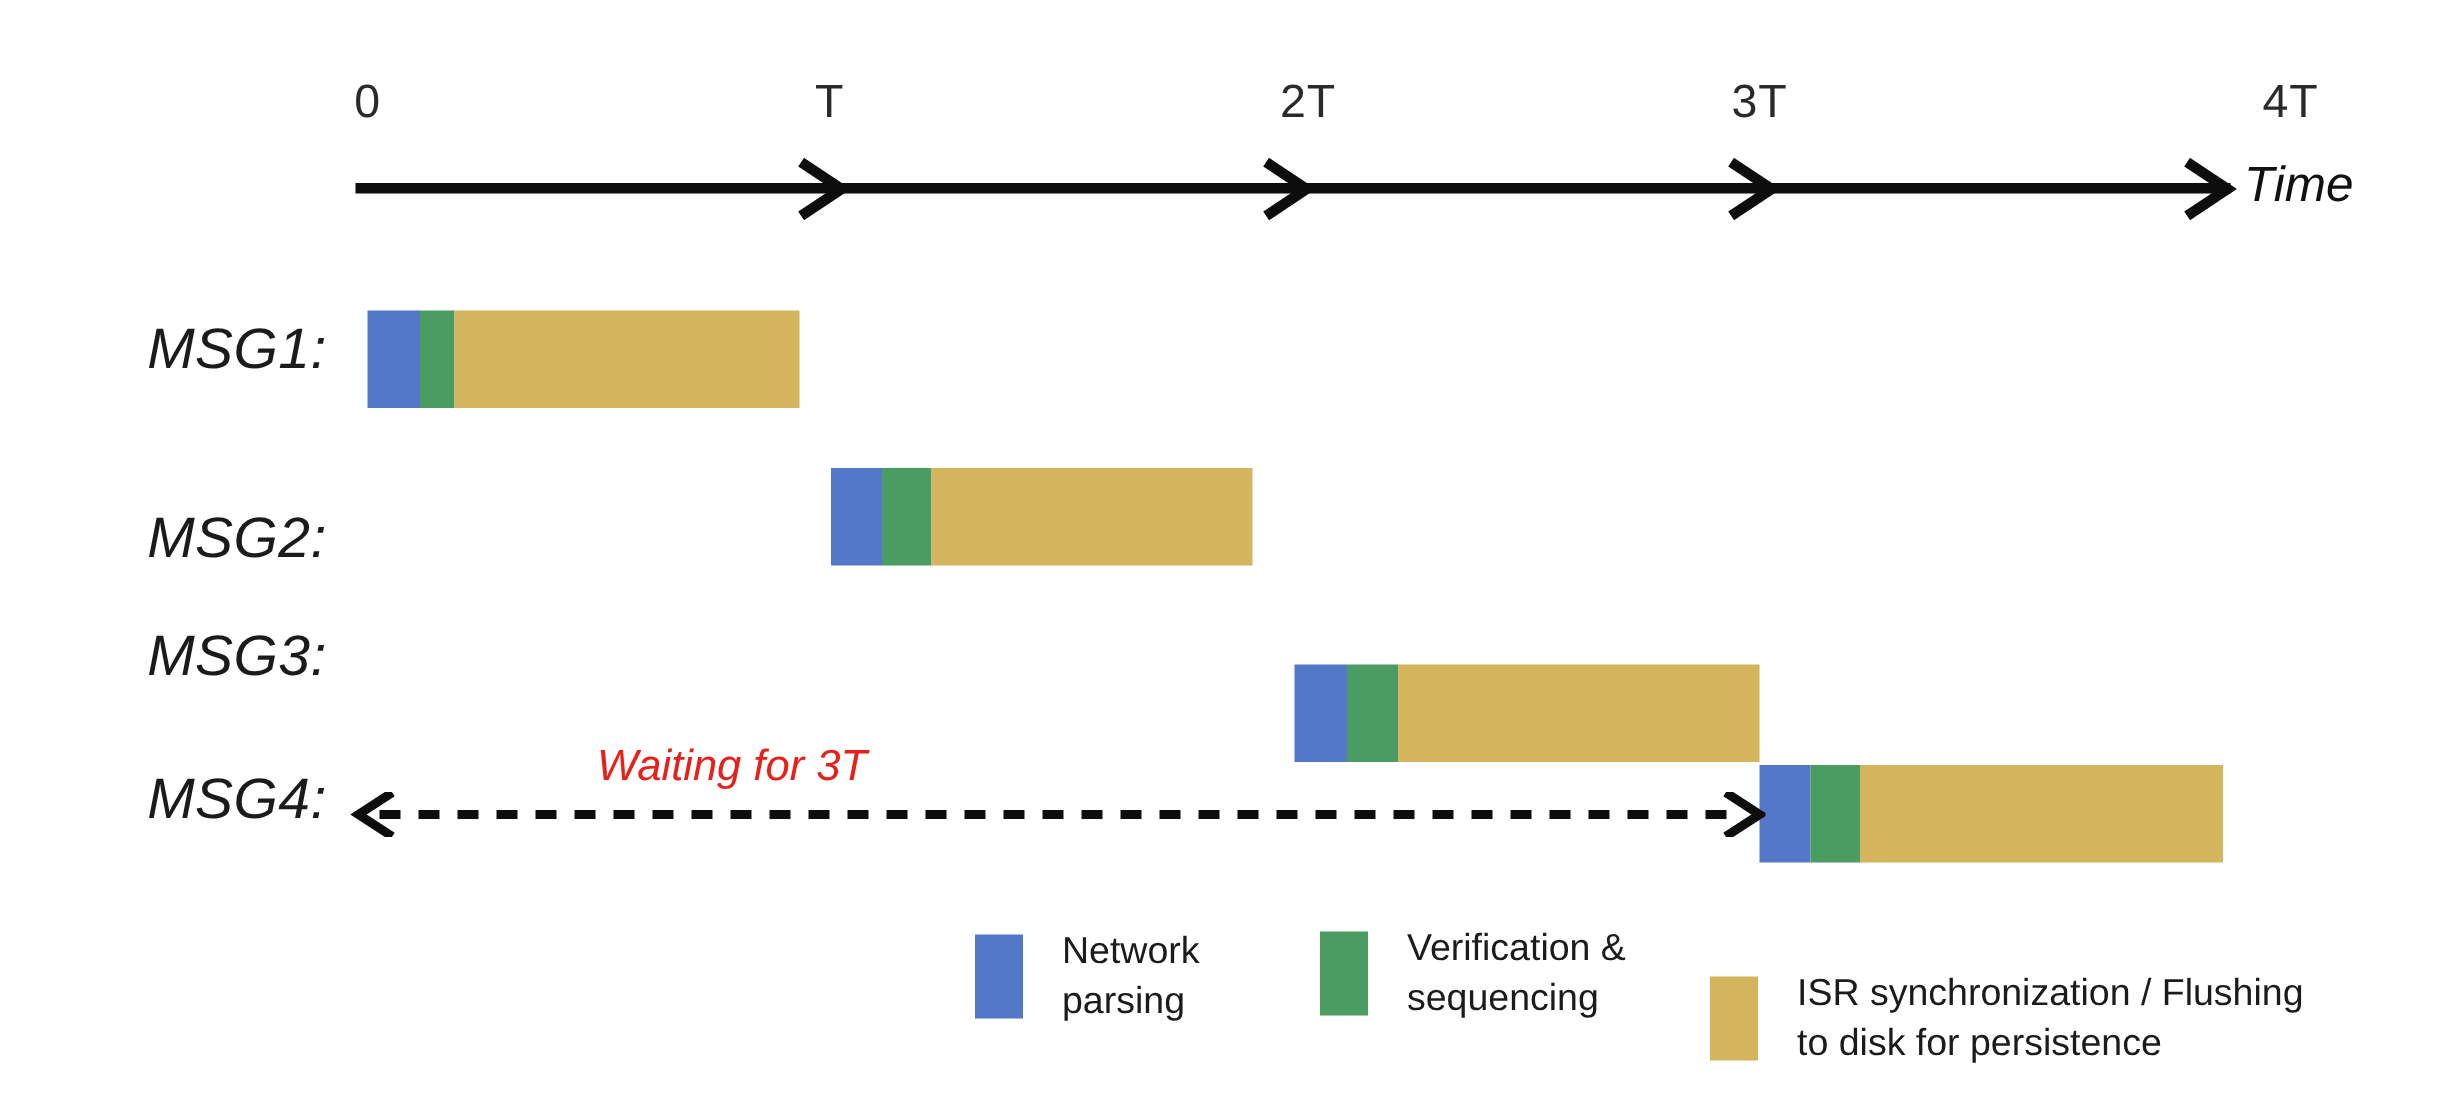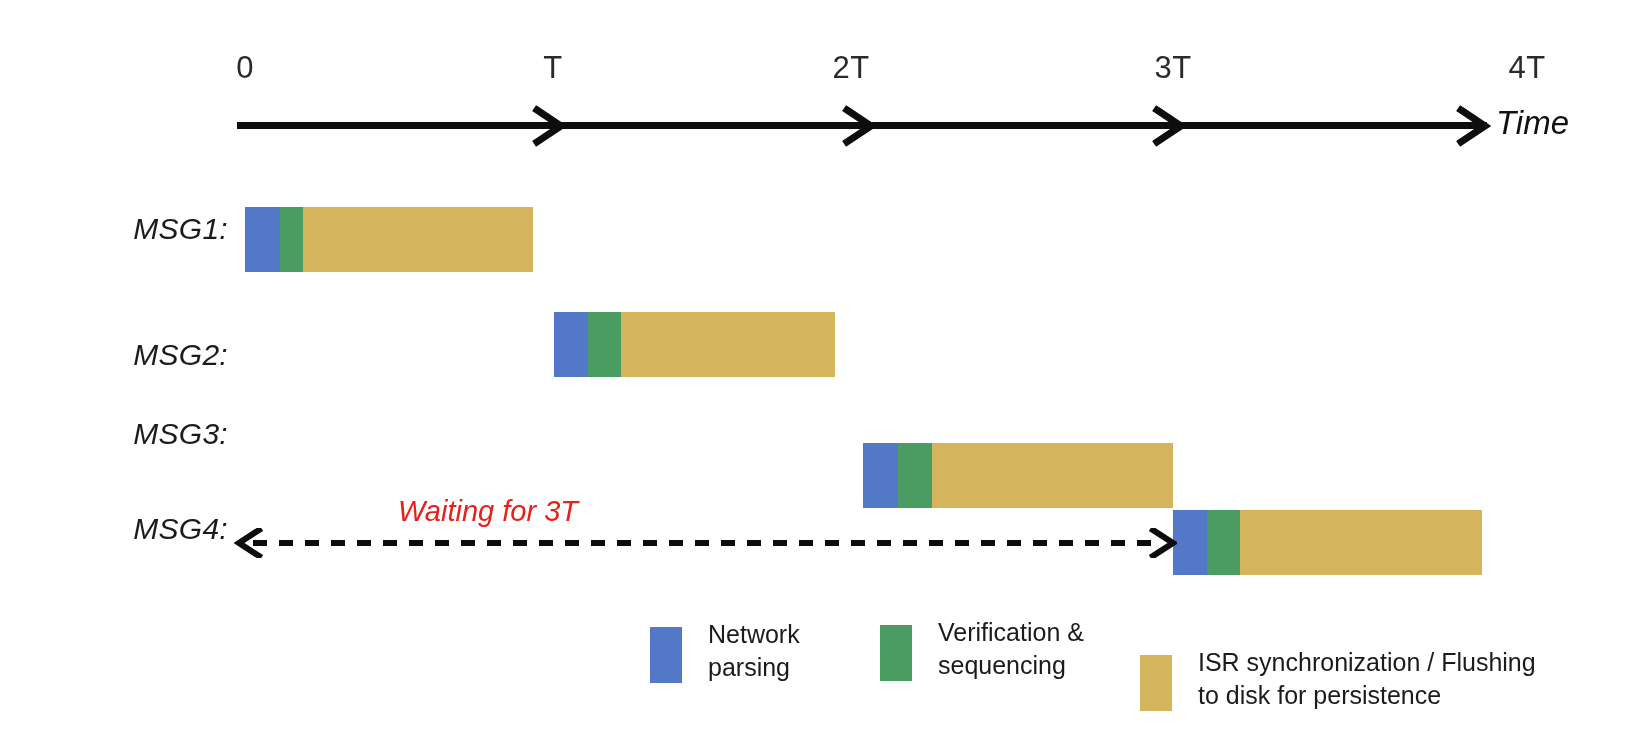--- a/index.html
+++ b/index.html
@@ -48,24 +48,24 @@
     font-size: 33px;
     font-style: italic;
     color: #111;
   }
 
   
   .row-label {
     position: absolute;
     left: 88px;
     width: 140px;
-    font-size: 30px;
+    font-size: 38px;
     font-style: italic;
     color: #1b1b1b;
-    text-align: right;
+    text-align: center;
     letter-spacing: .3px;
   }
   .bar {
     position: absolute;
     height: 65px;
     display: flex;
   }
   .seg { height: 100%; }
   .seg-net  { background: #5478c8; }
   .seg-ver  { background: #4a9c62; }
@@ -85,21 +85,21 @@
     top: 528px;
     width: 944px;
     height: 30px;
   }
   .wait-arrow svg { display: block; }
 
   
   .legend-item {
     position: absolute;
     display: flex;
-    align-items: flex-end;
+    align-items: center;
   }
   .legend-swatch {
     width: 32px;
     height: 56px;
     flex: 0 0 auto;
     margin-right: 26px;
   }
   .legend-text {
     font-size: 25px;
     color: #1b1b1b;
@@ -130,21 +130,21 @@
       </svg>
   </div>
   <div class="axis-arrow" style="left:1455px">
     <svg width="44" height="44" viewBox="0 0 44 44">
         <path d="M6 6 L30 22 L6 38" fill="none" stroke="#0d0d0d" stroke-width="7" stroke-linecap="square"></path>
       </svg>
   </div>
 
   <div class="tick-label" style="left:205px">0</div>
   <div class="tick-label" style="left:513px">T</div>
-  <div class="tick-label" style="left:811px">2T</div>
+  <div class="tick-label" style="left:832px">2T</div>
   <div class="tick-label" style="left:1133px">3T</div>
   <div class="tick-label" style="left:1487px">4T</div>
 
   <div class="axis-caption">Time</div>
 
   <div class="row-label" style="top:212px">MSG1:</div>
   <div class="bar" style="left:245px; top:207px">
     <div class="seg seg-net" style="width:35px"></div>
     <div class="seg seg-ver" style="width:23px"></div>
     <div class="seg seg-isr" style="width:230px"></div>

